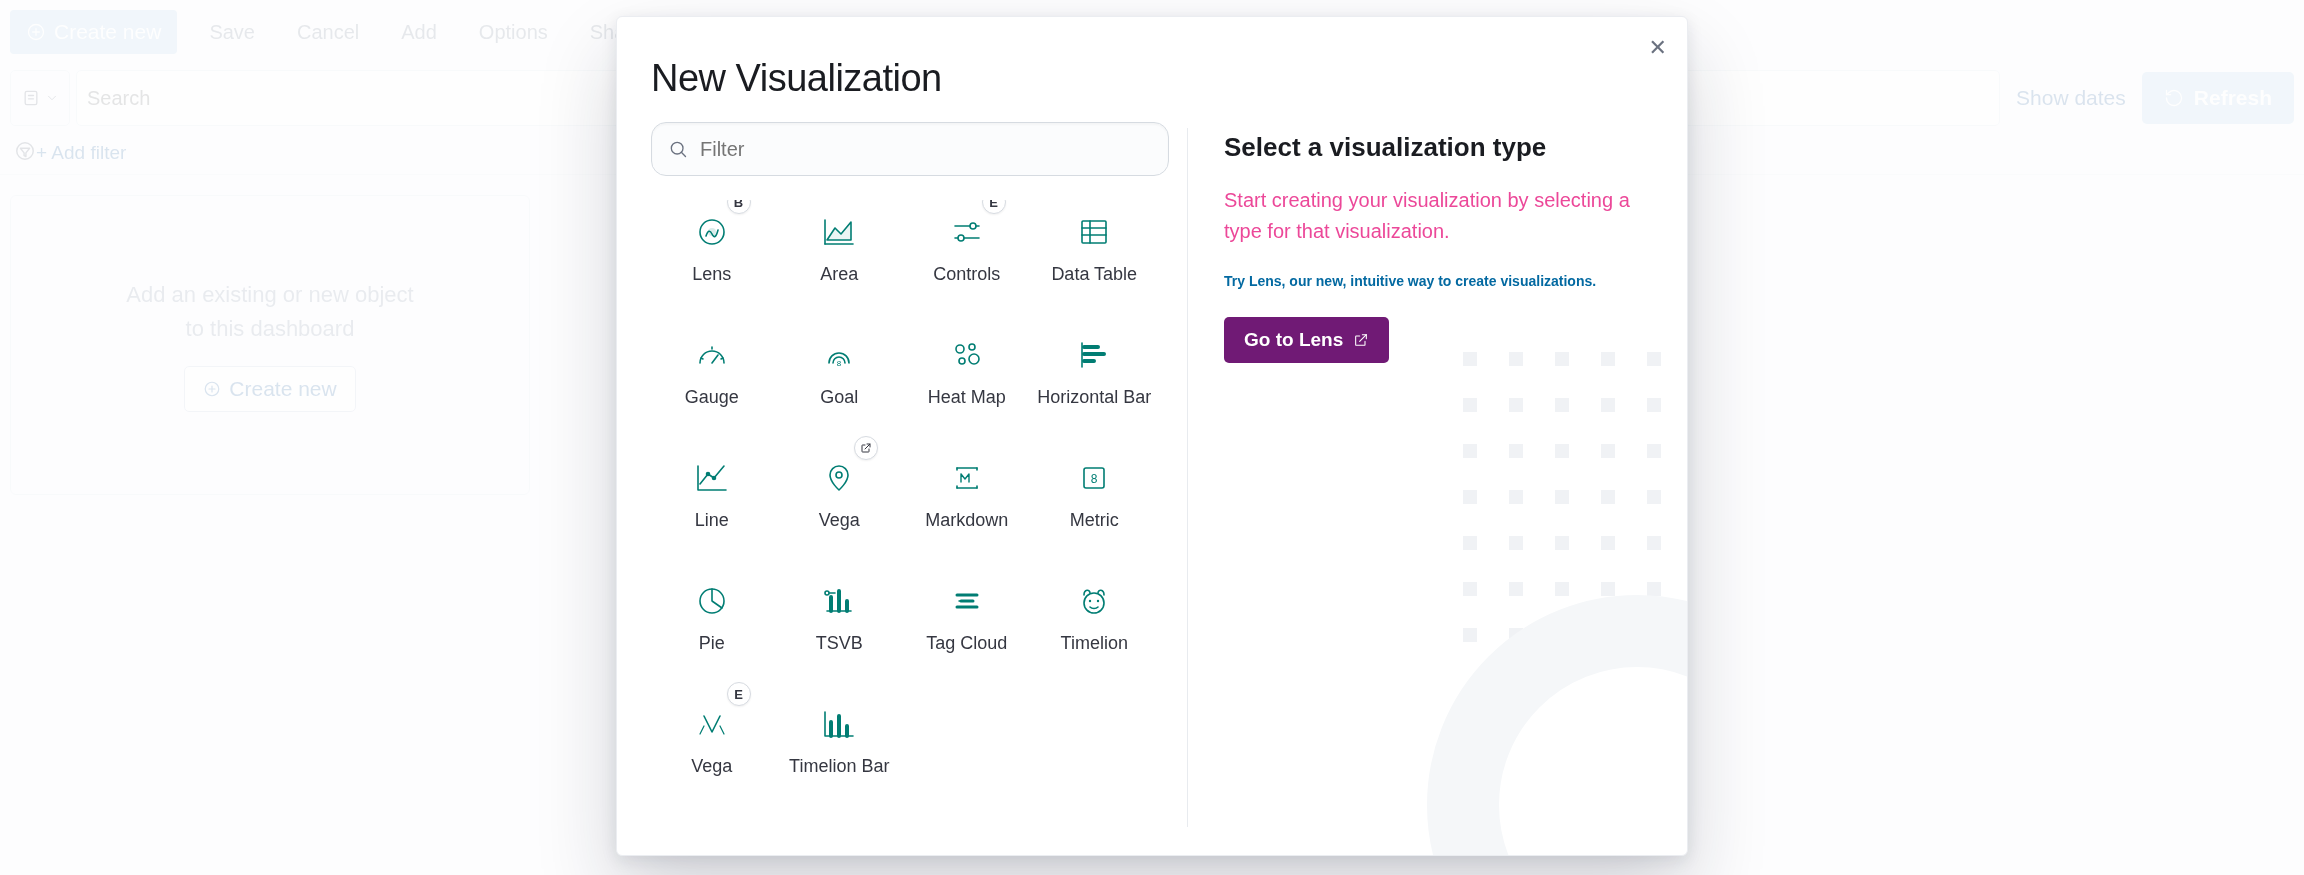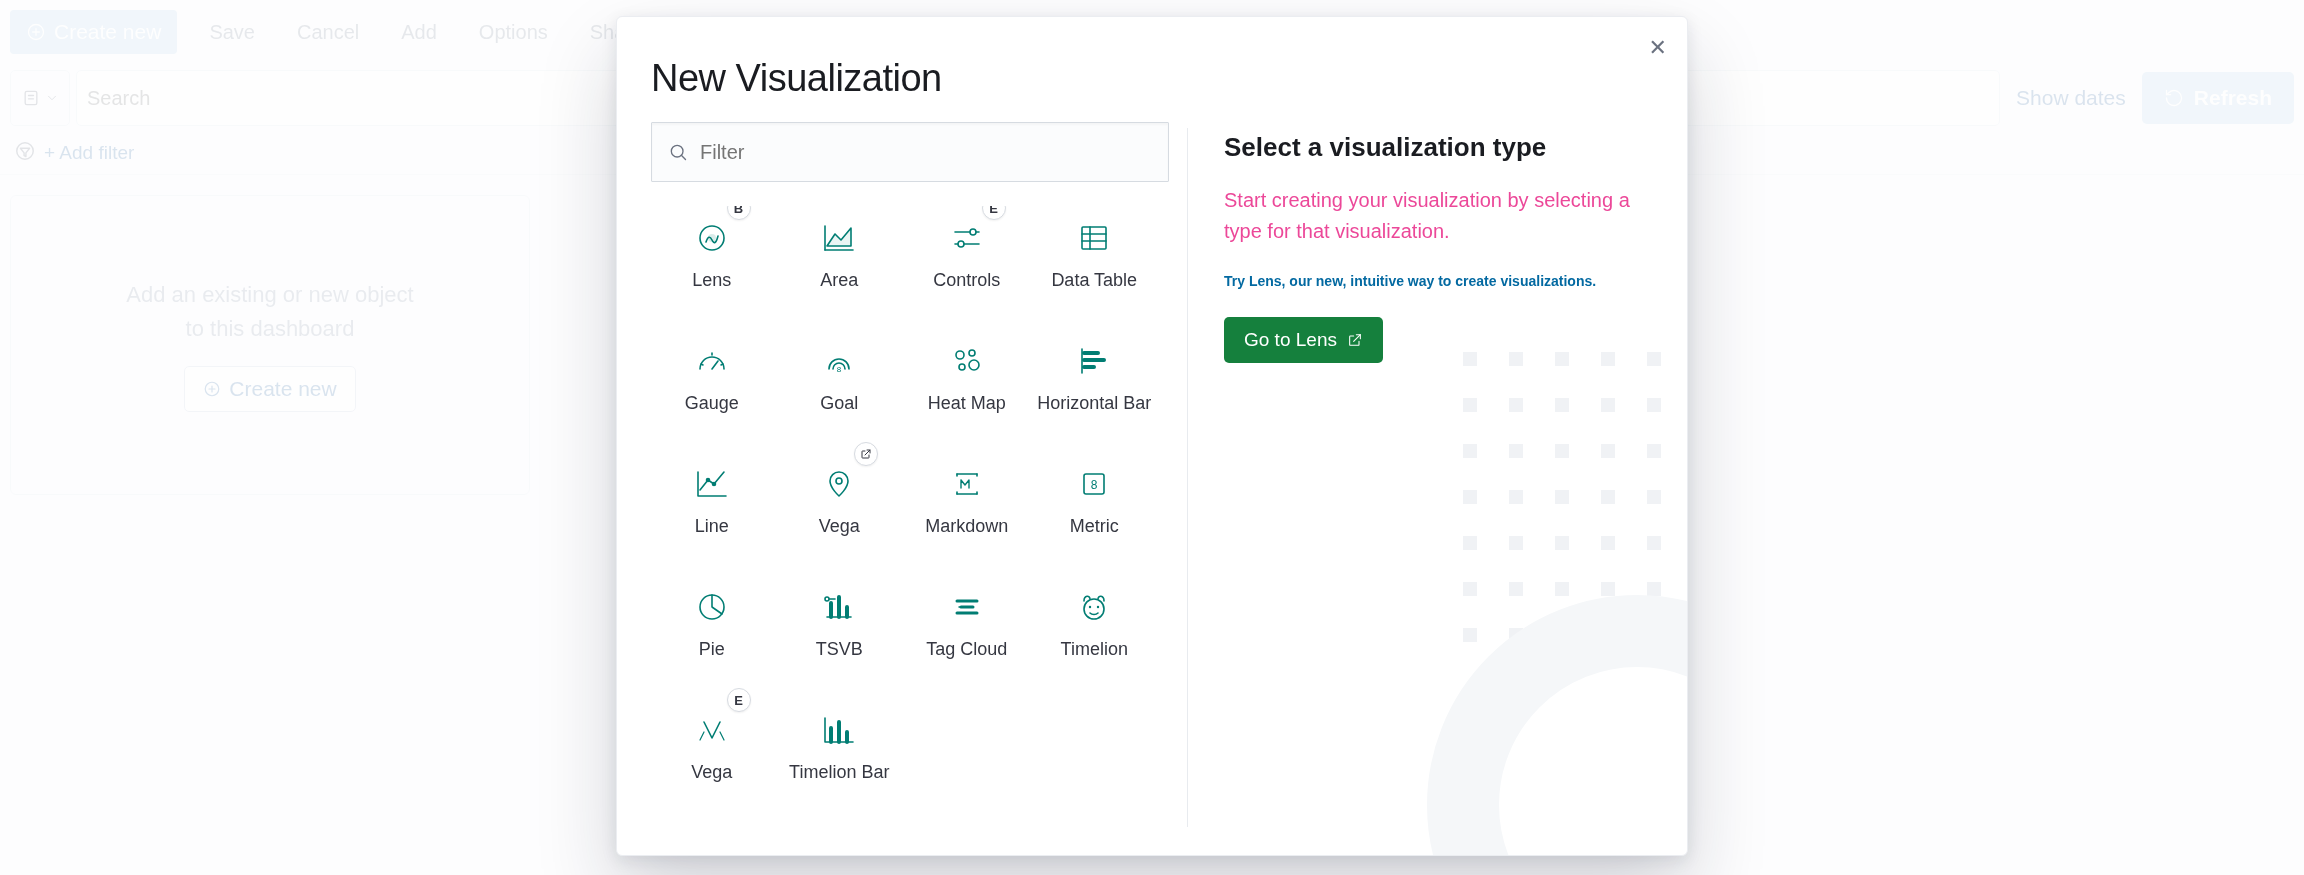--- a/index.html
+++ b/index.html
@@ -9,52 +9,52 @@
 .bg-layer { position: absolute; inset: 0; filter: blur(0px); opacity: 0.4; }
 .topbar { display: flex; align-items: center; gap: 22px; padding: 10px 10px; }
 .create-btn { background: #b7d4ea; color: #fff; border: none; border-radius: 4px; padding: 10px 16px; font-size: 21px; font-weight: 500; display: inline-flex; align-items: center; gap: 8px; }
 .topbar-link { color: #7f8a98; font-size: 20px; cursor: pointer; margin: 0 10px; }
 .query-row { display: flex; align-items: center; padding: 6px 10px; }
 .search-box { flex: 1; border: 1px solid #e3e8ee; border-radius: 5px; background: #fff; display: flex; align-items: center; padding: 0 10px; height: 56px; }
 .saved-icon { color: #6a7280; border: 1px solid #e3e8ee; border-radius: 5px; padding: 8px 10px; margin-right: 6px; display: inline-flex; align-items: center; gap: 4px; height: 56px;}
 .search-input { border: none; outline: none; font-size: 20px; color: #697385; flex:1; }
 .show-dates { color: #3c6fa5; font-size: 21px; padding: 0 16px; }
 .refresh-btn { background: #b7d4ea; color: #fff; border: none; border-radius: 5px; padding: 14px 22px; font-size: 21px; font-weight: 600; display: inline-flex; align-items: center; gap: 10px; }
-.filter-row { display: flex; align-items: center; gap: 8px; padding: 8px 14px; border-bottom: 1px solid #eceff3; }
+.filter-row { display: flex; align-items: center; padding: 8px 14px; border-bottom: 1px solid #eceff3; }
 .filter-funnel { color: #97a2b3; }
 .add-filter { color: #3a70a8; font-size: 19px; }
 .panel { margin: 20px 10px; border: 1px solid #e3e8ee; border-radius: 6px; width: 520px; height: 300px; display: flex; flex-direction: column; align-items: center; justify-content: center; gap: 20px; }
 .panel-text { color: #8e9aab; font-size: 22px; text-align: center; line-height: 1.55; }
 .panel-btn { border: 1px solid #c8d0dc; border-radius: 5px; padding: 10px 18px; color: #3a70a8; font-size: 21px; background: #fff; display: inline-flex; align-items: center; gap: 8px; }
 
 
 .overlay { position: absolute; inset: 0; background: rgba(255,255,255,0.55); }
 
 
 .modal { position: absolute; left: 50%; top: 16px; transform: translateX(-50%); width: 1072px; height: 840px; background: #fff; border-radius: 6px; box-shadow: 0 40px 80px rgba(20,30,50,0.18), 0 4px 16px rgba(20,30,50,0.1); display: flex; flex-direction: column; border: 1px solid #ebedf1; overflow: hidden;}
 .modal-close { position: absolute; top: 18px; right: 20px; font-size: 22px; color: #6b7280; cursor: pointer; }
 .modal-title { font-size: 38px; font-weight: 500; color: #1a1c21; padding: 40px 34px 22px 34px; letter-spacing: -0.5px;}
 .modal-body { display: flex; flex: 1; min-height: 0; }
 .left-pane { width: 570px; padding: 0 18px 24px 34px; display: flex; flex-direction: column; }
-.filter-input-wrap { border: 1px solid #d6dbe1; background: #fbfcfd; border-radius: 1px; display: flex; align-items: center; padding: 0 16px; height: 60px; box-shadow: inset 0 2px 2px rgba(0,0,0,0.03);}
+.filter-input-wrap { border: 1px solid #d6dbe1; background: #fbfcfd; border-radius: 15px; display: flex; align-items: center; padding: 0 16px; height: 54px; box-shadow: inset 0 2px 2px rgba(0,0,0,0.03);}
 .filter-input-wrap input { border: none; background: transparent; outline: none; font-size: 20px; color: #697385; flex:1; margin-left: 12px;}
 .viz-grid { margin-top: 24px; overflow-y: auto; display: grid; grid-template-columns: repeat(4, 1fr); gap: 28px 6px; padding-right: 14px;}
 .viz-item { display: flex; flex-direction: column; align-items: center; gap: 10px; cursor: pointer; padding: 10px 0; position: relative;}
 .viz-icon-wrap { width: 52px; height: 44px; display: flex; align-items: center; justify-content: center; position: relative;}
 .viz-icon-wrap svg { width: 40px; height: 36px; }
 .viz-label { font-size: 18px; color: #353741; text-align: center; }
 .badge { position: absolute; top: -10px; right: 22px; background: #fff; border: 1px solid #d7dbe1; border-radius: 50%; width: 24px; height: 24px; font-size: 13px; font-weight: 700; color: #353741; display: flex; align-items: center; justify-content: center; box-shadow: 0 1px 2px rgba(0,0,0,0.06);}
 .viz-grid::-webkit-scrollbar { width: 6px; }
 .viz-grid::-webkit-scrollbar-thumb { background: #d9dde3; border-radius: 3px; }
 .divider-v { width: 1px; background: #e8ebef; margin: 6px 0 28px 0;}
 .right-pane { flex: 1; padding: 10px 36px 30px 36px; position: relative; overflow: hidden;}
 .right-title { font-size: 26px; font-weight: 700; color: #1a1c21; margin-bottom: 22px; }
 .right-text { font-size: 20px; color: #ec4899; line-height: 1.55; margin-bottom: 24px; }
 .right-strong { font-size: 14px; font-weight: 700; color: #0369a1; line-height: 1.55; margin-bottom: 24px; }
-.go-lens-btn { background: #15803d; color: #fff; border: none; border-radius: 5px; padding: 12px 20px; font-size: 19px; font-weight: 400; display: inline-flex; align-items: center; gap: 10px; cursor: pointer;}
+.go-lens-btn { background: #701a75; color: #fff; border: none; border-radius: 5px; padding: 12px 20px; font-size: 19px; font-weight: 700; display: inline-flex; align-items: center; gap: 10px; cursor: pointer;}
 .deco-dots { position: absolute; right: 20px; top: 230px; display: grid; grid-template-columns: repeat(5, 20px); grid-auto-rows: 20px; gap: 26px;}
 .deco-dots span { width: 14px; height: 14px; background: #f0f2f5; display: block;}
 .deco-arc { position: absolute; right: -160px; bottom: -160px; width: 420px; height: 420px; border-radius: 50%; border: 72px solid #f5f7f9; }
 svg { stroke: #017d73; fill: none; stroke-width: 1.6; stroke-linecap: round; stroke-linejoin: round;}
 .gray-stroke svg { stroke: #6b7280; }
 .popout-badge { position:absolute; top:-10px; right:22px; background:#fff; border:1px solid #d7dbe1; border-radius:50%; width:24px; height:24px; display:flex; align-items:center; justify-content:center; box-shadow:0 1px 2px rgba(0,0,0,0.06);}
 .popout-badge svg { width:12px; height:12px; stroke:#353741; stroke-width:2;}
 </style>
 </head>
 <body>

